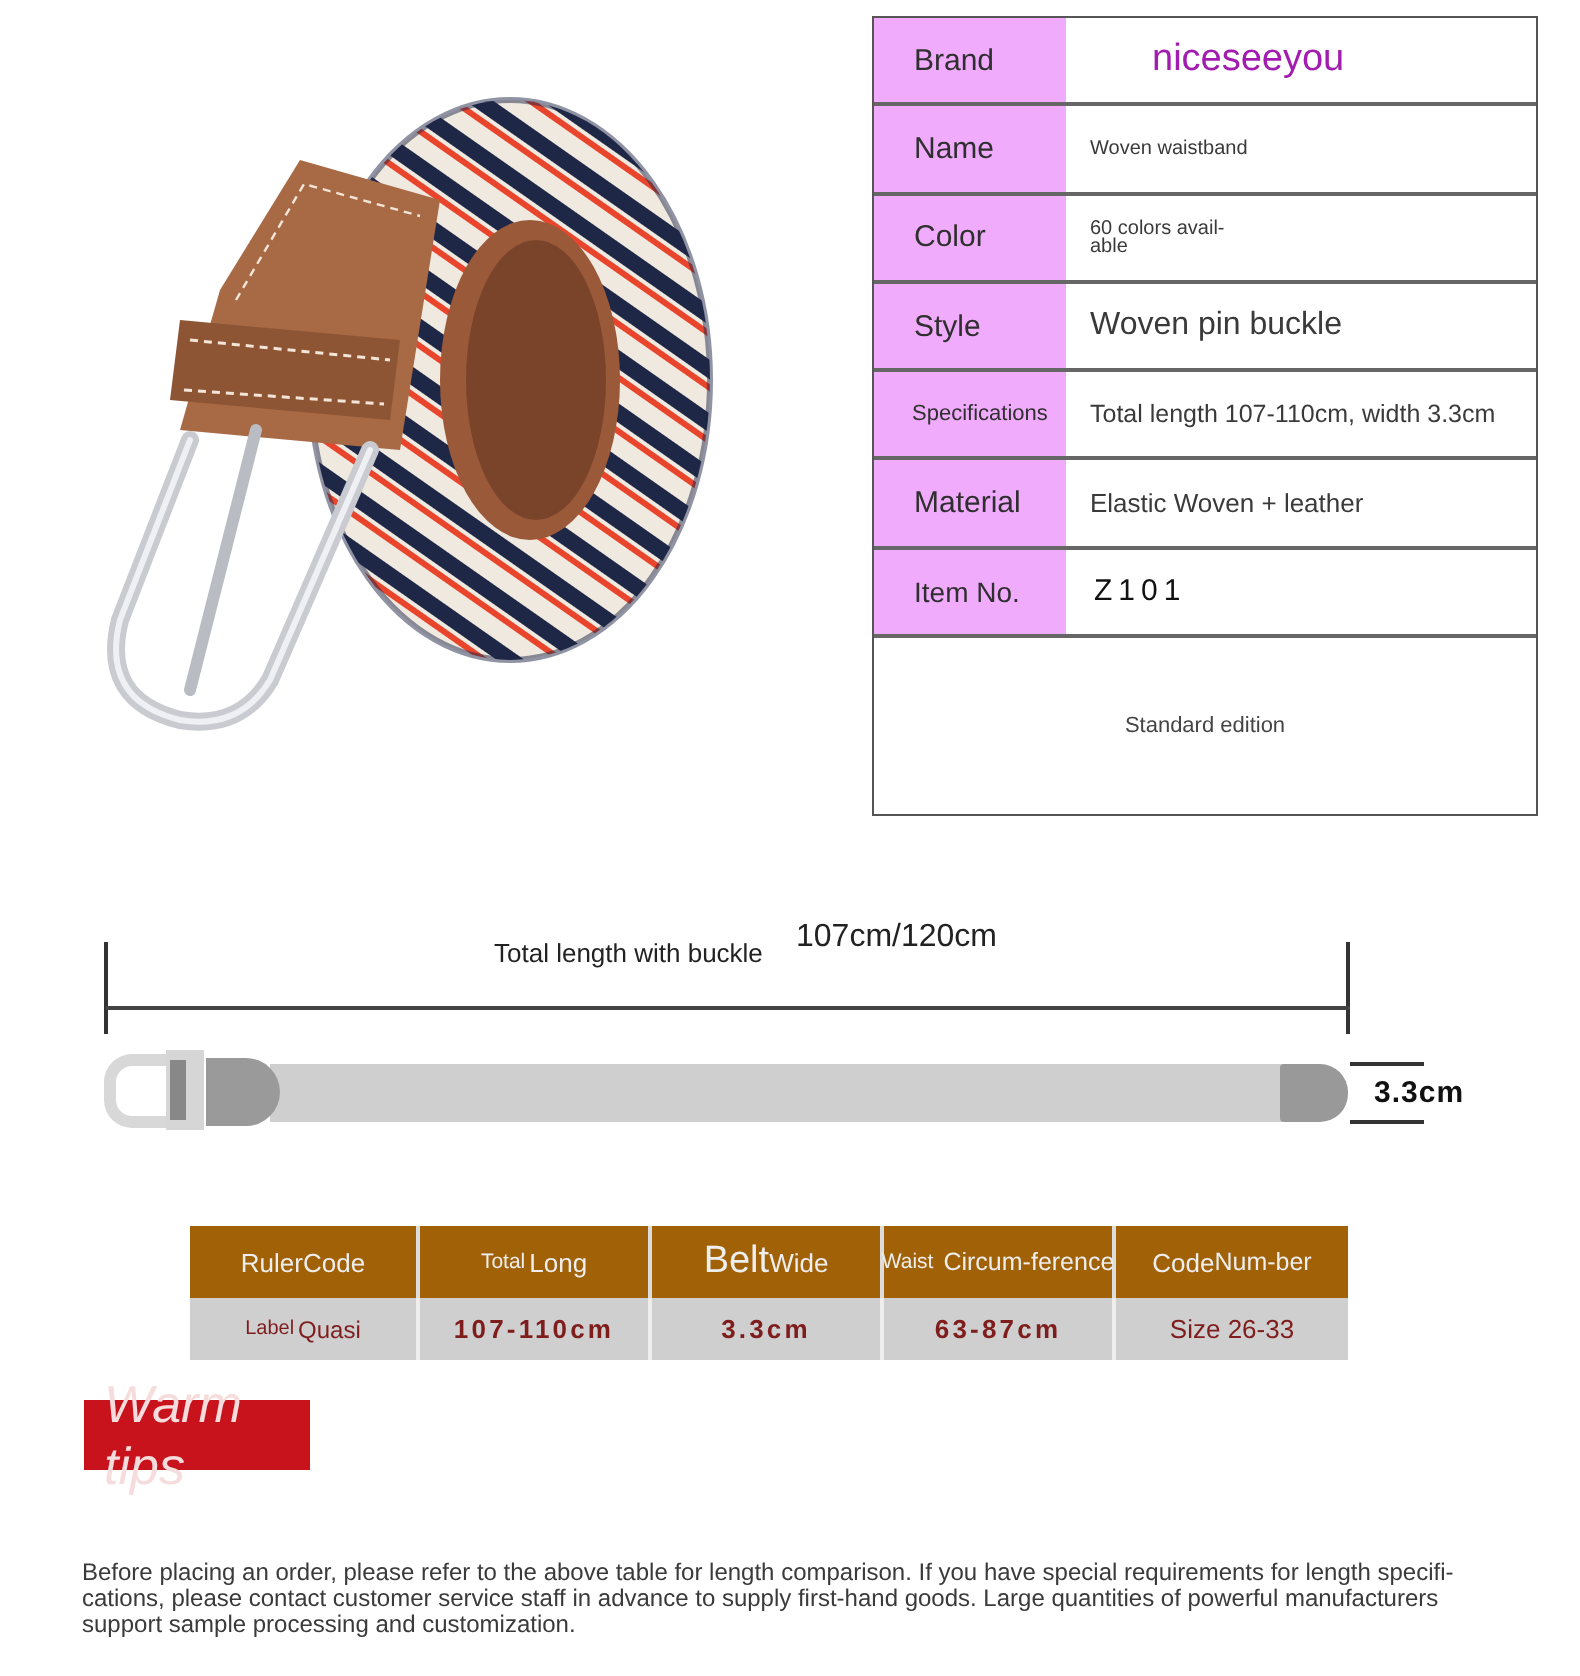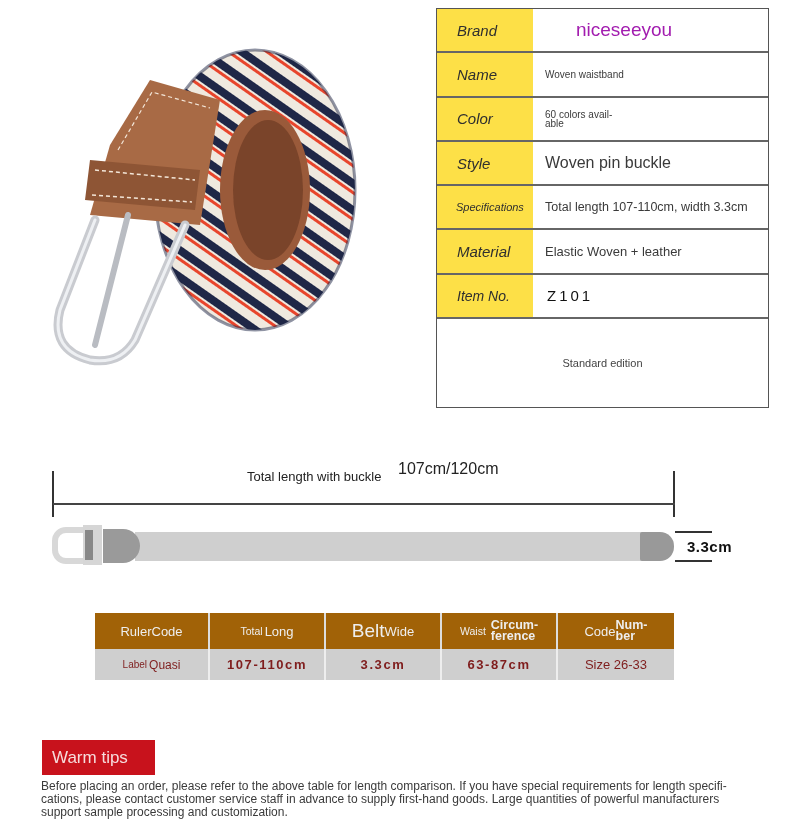--- a/index.html
+++ b/index.html
@@ -5,21 +5,21 @@
     * { box-sizing: border-box; margin: 0; padding: 0; }
     html, body { width: 790px; height: 838px; background: #ffffff; overflow: hidden; }
     body { position: relative; font-family: "Liberation Sans", sans-serif; color: #333; }
 
     
     .product-img { position: absolute; left: 40px; top: 40px; width: 330px; height: 330px; }
 
     
     .spec-table { position: absolute; left: 436px; top: 8px; width: 333px; border: 1px solid #555; }
     .spec-row { display: flex; height: 44.3px; border-bottom: 2px solid #666; }
-    .spec-row .k { width: 96px; background: #fde047; display: flex; align-items: center; padding-left: 20px; color: #2f2f2f; font-size: 15px; font-style: italic; }
+    .spec-row .k { width: 96px; background: #f0abfc; display: flex; align-items: center; padding-left: 20px; color: #2f2f2f; font-size: 15px; }
     .spec-row .k.small { font-size: 11px; padding-left: 19px; }
     .spec-row .v { flex: 1; display: flex; align-items: center; padding-left: 12px; color: #3a3a3a; }
     .v.brand { color: #a21caf; font-size: 19px; padding-left: 43px; }
     .v.tiny { font-size: 10px; }
     .v.tiny2 { font-size: 10px; line-height: 9px; }
     .v.large { font-size: 16px; }
     .v.mid { font-size: 12.5px; }
     .v.item { font-size: 15px; letter-spacing: 3px; color: #111; padding-left: 14px; }
     .spec-footer { height: 88px; display: flex; align-items: center; justify-content: center; font-size: 11px; color: #444; padding-left: 0; }
 
@@ -41,26 +41,26 @@
     
     .size-table { position: absolute; left: 95px; top: 613px; width: 579px; }
     .size-table .row { display: flex; }
     .size-table .hdr .cell { height: 36px; background: #a16207; color: #eee; border-right: 2px solid #ddd; display: flex; align-items: center; justify-content: center; font-size: 13px; }
     .size-table .body .cell { height: 31px; background: #cfcfcf; color: #7f1d1d; border-right: 2px solid #eee; display: flex; align-items: center; justify-content: center; font-size: 13px; }
     .size-table .cell:last-child { border-right: none; }
     .size-table .cell { width: 116px; }
     .size-table .cell:first-child { width: 115px; }
     .small-t { font-size: 10.5px; margin-right: 2px; }
     .big-t { font-size: 19px; }
-    .stack { display: inline-flex; flex-direction: column; line-height: 11px; font-size: 12.5px; font-weight: bold; }
+    .stack { display: inline-flex; flex-direction: row; line-height: 11px; font-size: 12.5px; }
     .bold-spaced { font-weight: bold; letter-spacing: 1.6px; font-size: 13px; }
     .size-val { font-size: 14px; color: #222; }
 
     
-    .tips-badge { position: absolute; left: 42px; top: 740px; width: 113px; height: 35px; background: #c8121c; color: #f6dcdc; font-size: 17px; display: flex; align-items: center; padding-left: 10px; }
+    .tips-badge { position: absolute; left: 42px; top: 700px; width: 113px; height: 35px; background: #c8121c; color: #f6dcdc; font-size: 26px; display: flex; align-items: center; padding-left: 10px; font-style: italic; }
     .tips-text { position: absolute; left: 41px; top: 780px; width: 710px; font-size: 12px; line-height: 13px; color: #3a3a3a; }
   </style>
 </head>
 <body>
 
 <div class="product-img">
   <svg width="330" height="330" viewBox="0 0 330 330">
     <defs>
       <pattern id="weave" width="22" height="22" patternUnits="userSpaceOnUse" patternTransform="rotate(35)">
         <rect width="22" height="22" fill="#efe9df"></rect>

